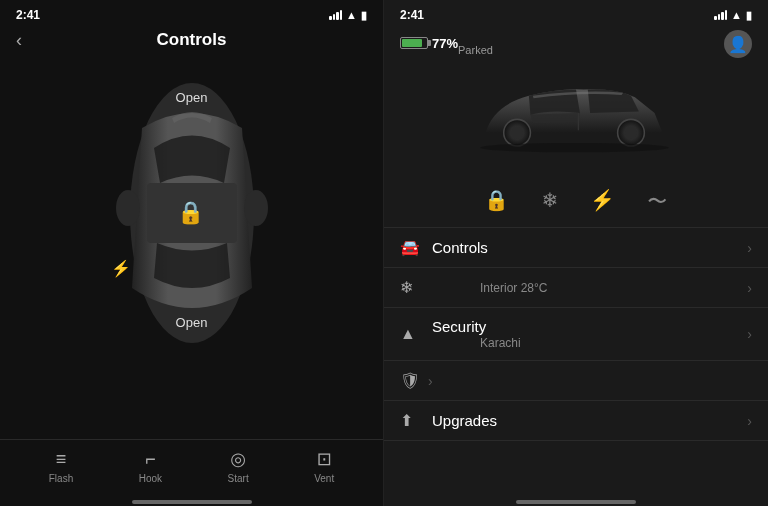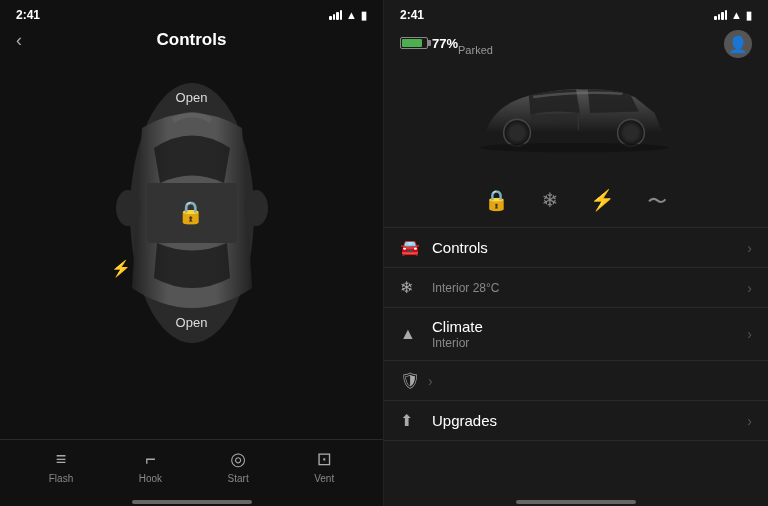--- a/index.html
+++ b/index.html
@@ -300,20 +300,21 @@
     .menu-item-title {
       color: #fff;
       font-size: 15px;
       font-weight: 500;
     }
 
     .menu-item-subtitle {
       color: #888;
       font-size: 12px;
       margin-top: 1px;
+      margin-left: 48px;
     }
 
     .menu-chevron {
       color: #555;
       font-size: 14px;
     }
 
     .home-indicator-right {
       width: 120px;
       height: 4px;
@@ -501,22 +502,22 @@
       <div class="menu-item-icon">❄</div>
       <div class="menu-item-content">
         <div class="menu-item-subtitle">Interior 28°C</div>
       </div>
       <span class="menu-chevron">›</span>
     </div>
 
     <div class="menu-item">
       <div class="menu-item-icon">▲</div>
       <div class="menu-item-content">
-        <div class="menu-item-title">Climate</div>
-        <div class="menu-item-subtitle">Interior</div>
+        <div class="menu-item-title">Security</div>
+        <div class="menu-item-subtitle">Karachi</div>
       </div>
       <span class="menu-chevron">›</span>
     </div>
 
     <div class="menu-item">
       <div class="menu-item-icon">🛡</div>
       <span class="menu-chevron">›</span>
     </div>
 
     <div class="menu-item">

